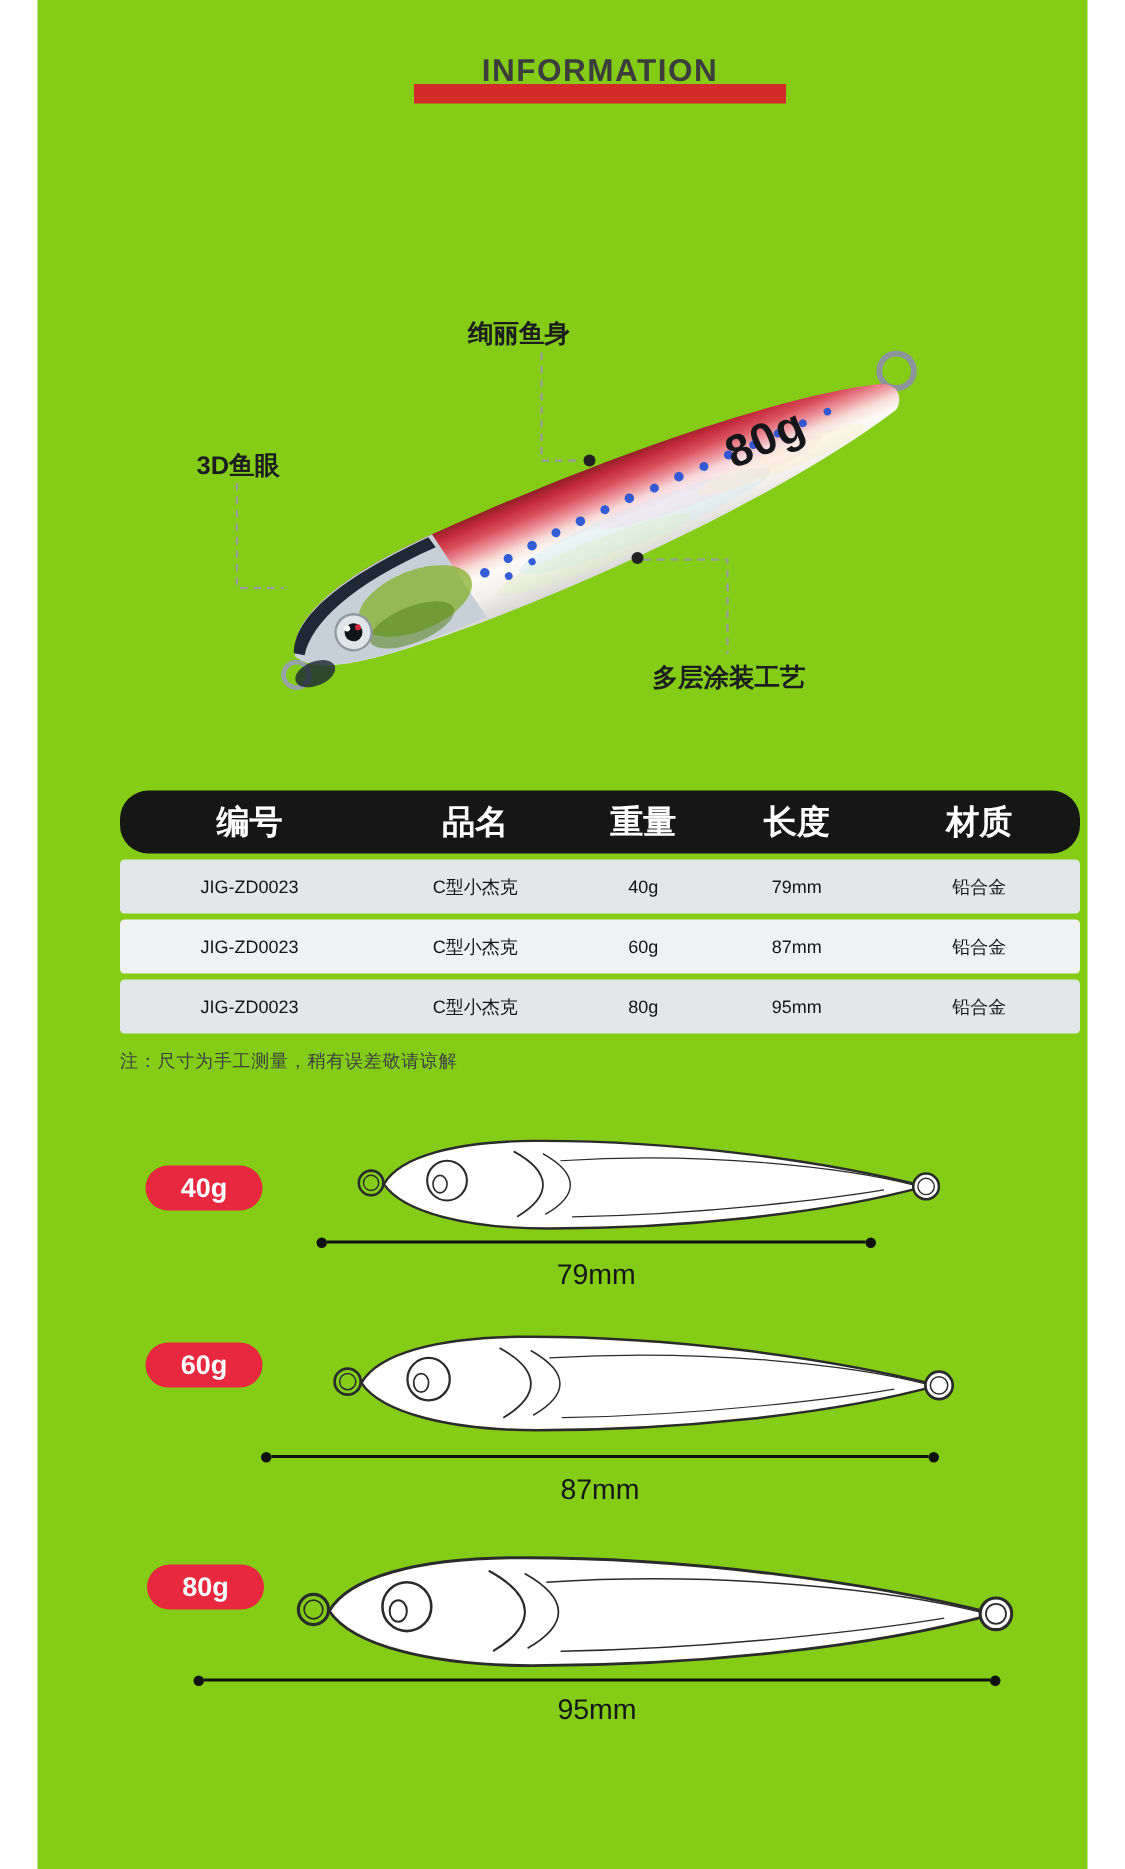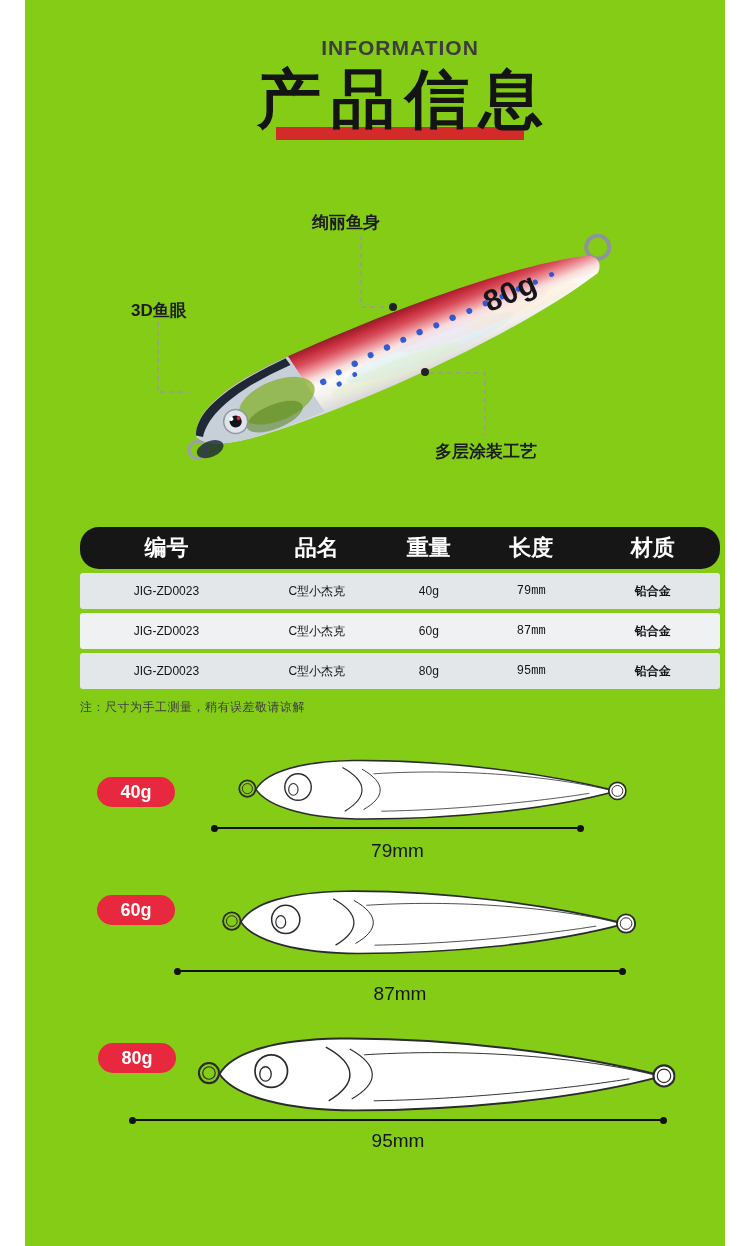--- a/index.html
+++ b/index.html
@@ -23,21 +23,21 @@
   .cl-body{left:287px;top:31px;}
   .cl-eye{left:106px;top:119px;text-align:center;}
   .cl-coating{left:410px;top:260px;}
 
   
   .spec{position:absolute;top:527px;left:55px;width:640px;}
   .thead{display:flex;align-items:center;height:42px;background:#161616;border-radius:19px;}
   .trow{display:flex;align-items:center;height:36px;margin-top:4px;border-radius:3px;}
   .trow.alt-a{background:#e4e7ea;}
   .trow.alt-b{background:#eff1f3;}
-  .c1{width:27%;} .c2{width:20%;} .c3{width:15%;} .c4{width:17%;font-family:Liberation Mono, monospace;} .c5{width:21%;font-weight:bold;}
+  .c1{width:27%;} .c2{width:20%;} .c3{width:15%;} .c4{width:17%;} .c5{width:21%;}
   .thead span{display:block;text-align:center;color:#fff;font-size:22px;font-weight:bold;}
   .trow span{display:block;text-align:center;color:#141414;font-size:12px;}
   .note{margin-top:10px;font-size:12px;color:#3f3f3f;letter-spacing:.5px;}
 
   
   .badge{position:absolute;width:78px;height:30px;border-radius:16px;background:#e8283e;
          color:#fff;font-size:18px;font-weight:bold;text-align:center;line-height:30px;}
   .badge1{left:72px;top:777px;} .badge2{left:72px;top:895px;} .badge3{left:73px;top:1043px;}
   .fish{position:absolute;}
   .fish1{left:212px;top:752px;width:390px;height:74px;}
@@ -57,21 +57,20 @@
 </style>
 </head>
 <body>
 
 <div class="page">
 
   <div class="eyebrow">INFORMATION</div>
   <div class="title-wrap">
     <span class="title-inner">
       <span class="title-bar"></span>
-      <span class="title-text">产品信息</span>
     </span>
   </div>
 
   <div class="figure">
 
     <svg width="750" height="300" viewBox="0 0 750 300">
       <defs>
         <linearGradient id="bodyGrad" x1="0" y1="0" x2="0" y2="1">
           <stop offset="0" stop-color="#8e2026"></stop>
           <stop offset="0.10" stop-color="#c3293a"></stop>

